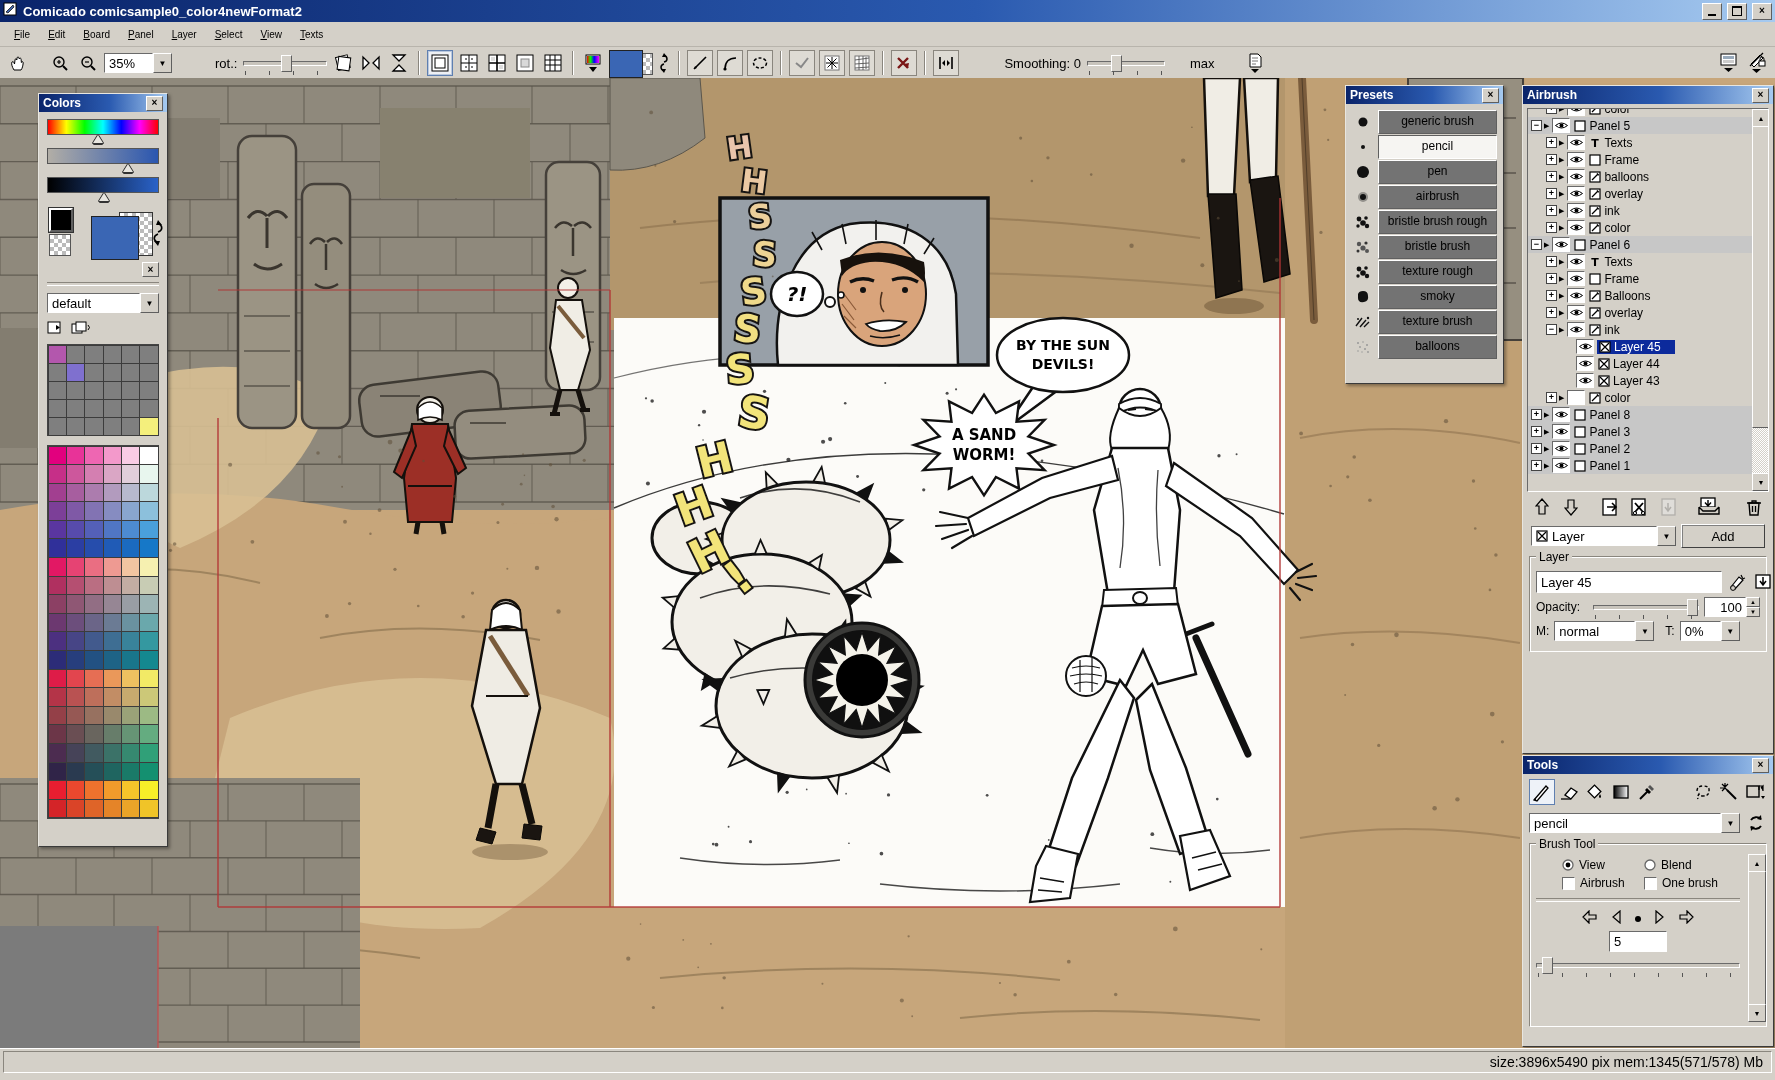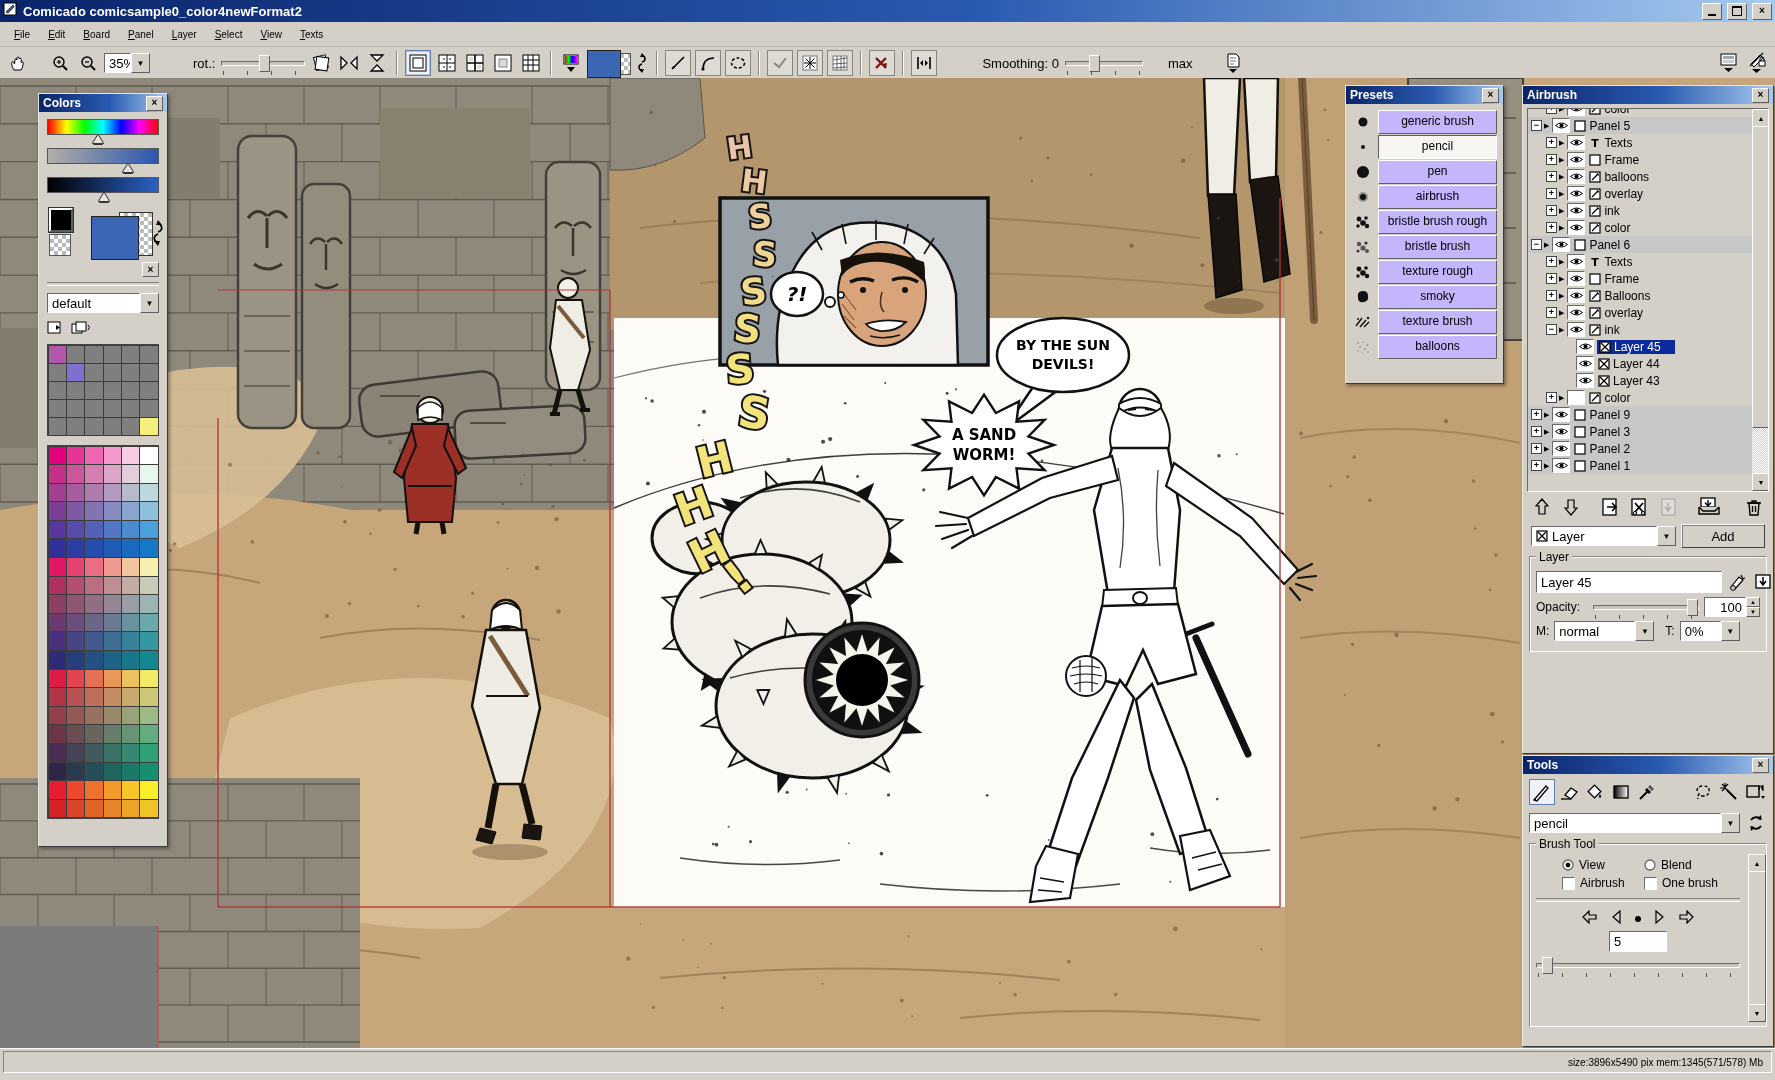--- a/index.html
+++ b/index.html
@@ -61,21 +61,21 @@
     background-size:8px 8px;background-position:0 0,4px 4px;background-color:#fff;}
   .hdiv{height:2px;border-top:1px solid #8a867e;border-bottom:1px solid #fff;margin:5px 0;}
   .swgrid{display:grid;border:1px solid #444;}
   .swgrid .cell{border:1px solid #3c3c3c;margin:-0.5px;}
   
   #presets-panel{left:1345px;top:85px;width:157px;height:297px;}
   #presets-panel .rows{padding:5px 6px 5px 4px;}
   .preset-row{display:flex;align-items:center;height:25px;gap:2px;}
   .preset-icon{width:26px;display:flex;align-items:center;justify-content:center;}
   .preset-btn{flex:1;height:22px;display:flex;align-items:center;justify-content:center;
-    font-size:12px;border:1px solid;border-color:#fff #5f5f5f #5f5f5f #fff;background:#c4b5fd;
+    font-size:12px;border:1px solid;border-color:#fff #5f5f5f #5f5f5f #fff;background:#737373;
     overflow:hidden;text-align:center;line-height:11px;padding:0 2px;}
   .preset-btn.active{background:#f6f5f2;border-color:#5f5f5f #fff #fff #5f5f5f;}
   
   #elements-panel{left:1522px;top:85px;width:250px;height:667px;}
   #tree-box{margin:4px 4px 0 4px;height:382px;position:relative;overflow:hidden;
     border:1px solid;border-color:#6a6a6a #fff #fff #6a6a6a;background:#d8d5ce;}
   #tree-rows{position:absolute;left:0;top:0;right:16px;bottom:0;overflow:hidden;background:#d4d0c8;}
   .trow{display:flex;align-items:center;height:17px;gap:3px;font-size:12px;white-space:nowrap;}
   .trow.graybg{background:#c7c7c7;}
   .trow.clipped{margin-top:-9px;}
@@ -110,21 +110,21 @@
   #tools-panel{left:1522px;top:755px;width:250px;height:290px;}
   .toolicons{display:flex;align-items:center;gap:2px;padding:5px 6px 2px 6px;}
   .tool-btn{width:24px;height:24px;display:flex;align-items:center;justify-content:center;}
   .tool-btn.selected{border:1px solid #5f7fb0;background:#eef2f8;}
   .toolicons .tgap{flex:1;}
   .mini-icon{width:22px;height:18px;display:flex;align-items:center;justify-content:center;}
   
   #statusbar{position:absolute;left:0;top:1048px;width:1775px;height:32px;background:#d4d0c8;
     border-top:1px solid #fff;}
   #statusbar .field{margin:2px 3px;height:20px;border:1px solid;border-color:#8a867e #fff #fff #8a867e;
-    display:flex;align-items:center;justify-content:flex-end;padding:0 8px;font-size:10px;}
+    display:flex;align-items:center;justify-content:flex-end;padding:0 8px;font-size:14px;}
   svg text{font-family:"DejaVu Sans",sans-serif;}
 </style>
 </head>
 <body>
 
 <div id="app">
 
   <div id="titlebar">
     <span>
       <svg width="15" height="15">
@@ -168,21 +168,21 @@
           <path d="M6 8 H10 M8 6 V10" stroke="#000" stroke-width="1.2"></path>
         </svg>
     </span>
     <span class="tb-btn">
       <svg width="18" height="18">
           <circle cx="8" cy="8" r="5" fill="none" stroke="#000" stroke-width="1.4"></circle>
           <path d="M12 12 L16 16" stroke="#000" stroke-width="2"></path>
           <path d="M6 8 H10" stroke="#000" stroke-width="1.2"></path>
         </svg>
     </span>
-    <span class="combo" style="width:46px">
+    <span class="combo" style="width:68px">
       <span class="val">35%</span>
       <span class="drop">▼</span>
     </span>
     <span style="width:14px"></span>
     <span class="tb-label">rot.:</span>
     <span class="slider" style="width:84px">
       <span class="track"></span>
         <span class="thumb" style="left:38px"></span>
         <span class="ticks"></span>
     </span>
@@ -1543,21 +1543,21 @@
               <svg width="13" height="9">
                 <path d="M0.5 4.5 Q6.5 -0.5 12.5 4.5 Q6.5 9.5 0.5 4.5 Z" fill="#fff" stroke="#000" stroke-width="1"></path>
                 <circle cx="6.5" cy="4.5" r="2" fill="#000"></circle>
               </svg>
             </span>
             <span class="ticon">
               <svg width="12" height="12">
                 <rect x="1" y="1" width="10" height="10" fill="#fff" stroke="#000" stroke-width="1.2"></rect>
               </svg>
             </span>
-            <span>Panel 9</span>
+            <span>Panel 8</span>
           </div>
           <div class="trow graybg" style="padding-left: 3px;">
             <span class="expbox">+</span>
             <span class="exparrow">▶</span>
             <span class="eyebox">
               <svg width="13" height="9">
                 <path d="M0.5 4.5 Q6.5 -0.5 12.5 4.5 Q6.5 9.5 0.5 4.5 Z" fill="#fff" stroke="#000" stroke-width="1"></path>
                 <circle cx="6.5" cy="4.5" r="2" fill="#000"></circle>
               </svg>
             </span>

